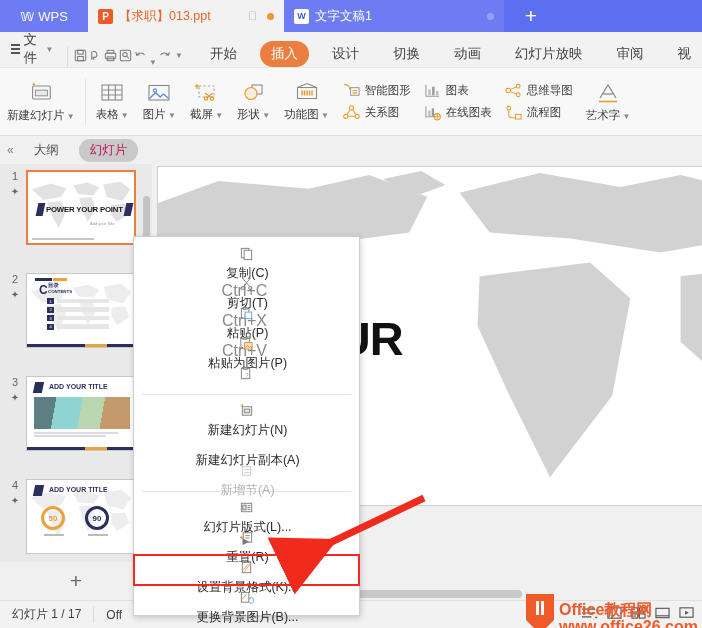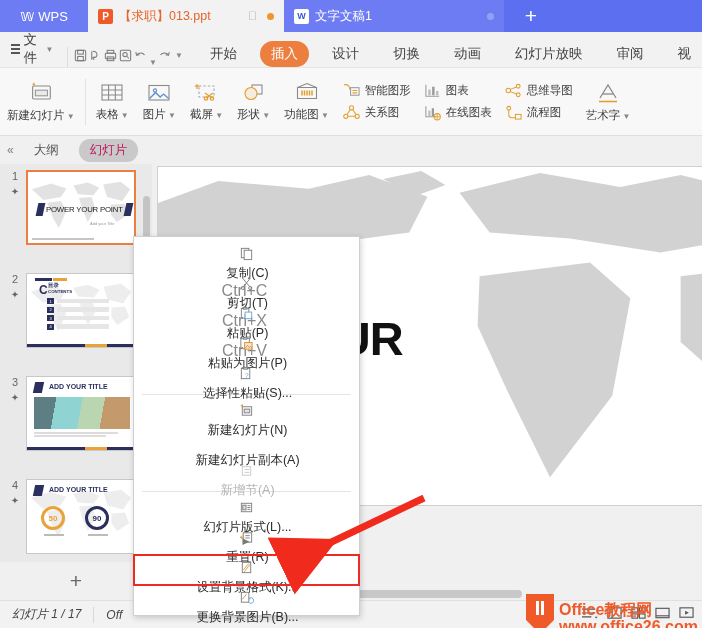--- a/index.html
+++ b/index.html
@@ -145,21 +145,21 @@
 
   
   .annot{position:absolute;left:0;top:0;width:702px;height:628px;pointer-events:none;z-index:60;}
 
   
   .statusbar{
     position:absolute;left:0;bottom:0;width:702px;height:28px;background:#f2f2f2;
     border-top:1px solid #e0e0e0;display:flex;align-items:center;
     font-size:12px;color:#444;
   }
-  .sb-item{padding:0 12px;white-space:nowrap;font-style:italic;}
+  .sb-item{padding:0 12px;white-space:nowrap;}
   .sb-sep{width:1px;height:16px;background:#d8d8d8;}
   .sb-right{margin-left:auto;display:flex;align-items:center;gap:9px;padding-right:8px;}
 
   
   .watermark{
     position:absolute;right:4px;bottom:-8px;z-index:70;display:flex;align-items:flex-end;gap:3px;
   }
   .wm-text{font-size:16px;font-weight:bold;color:#ef5a28;line-height:1.05;}
 </style>
 </head>
@@ -430,21 +430,21 @@
             <path d="M4 18 L24 12 L40 17 L34 26 L16 29 Z"></path>
             <path d="M20 32 L34 30 L40 40 L32 58 L26 48 Z"></path>
             <path d="M47 14 L62 11 L74 16 L68 24 L52 23 Z"></path>
             <path d="M53 27 L66 26 L70 38 L62 52 L56 38 Z"></path>
             <path d="M78 13 L96 10 L106 18 L98 30 L82 26 Z"></path>
             <path d="M86 34 L100 33 L104 44 L92 52 L86 44 Z"></path>
           </g>
         </svg>
         <div style="position:absolute;left:9px;top:31px;display:flex;align-items:center;gap:2px;">
           <span style="display:inline-block;width:7px;height:13px;background:#2a2f5e;transform:skewX(-12deg);"></span>
-          <span style="font-size:7.8px;font-weight:normal;color:#1a1a1a;letter-spacing:-.2px;">POWER YOUR POINT</span>
+          <span style="font-size:7.8px;font-weight:bold;color:#1a1a1a;letter-spacing:-.2px;">POWER YOUR POINT</span>
           <span style="display:inline-block;width:7px;height:13px;background:#2a2f5e;transform:skewX(-12deg);"></span>
         </div>
         <div style="position:absolute;left:62px;top:49px;font-size:4px;color:#999;">Add your Title</div>
         <div style="position:absolute;left:4px;bottom:3px;width:62px;height:2px;background:#c6c6c6;"></div>
       </div>
     </div>
 
     <div class="thumb-row">
       <div class="thumb-num">
         <span>2</span><span class="star">✦</span>
@@ -601,21 +601,20 @@
   </div>
 
   <div class="mi">
     <span class="mico">
       <svg width="15" height="15" viewBox="0 0 16 16" fill="none" stroke="#7f7f7f" stroke-width="1">
           <rect x="2.5" y="2.5" width="9" height="11"></rect>
           <rect x="5" y="1.4" width="4" height="2" fill="#cfcfcf"></rect>
           <text x="6.5" y="13" font-size="7" fill="#6fa8dc" stroke="none">?</text>
         </svg>
     </span>
-    <span class="mtext">选择性粘贴(S)...</span>
     <span class="mshort"></span>
   </div>
 
   <div class="msep"></div>
 
   <div class="mi">
     <span class="mico">
       <svg width="15" height="15" viewBox="0 0 16 16" fill="none" stroke="#7f7f7f" stroke-width="1">
           <rect x="3.5" y="4" width="10" height="9"></rect>
           <rect x="5.5" y="6.5" width="6" height="4" fill="#e4e4e4"></rect>

